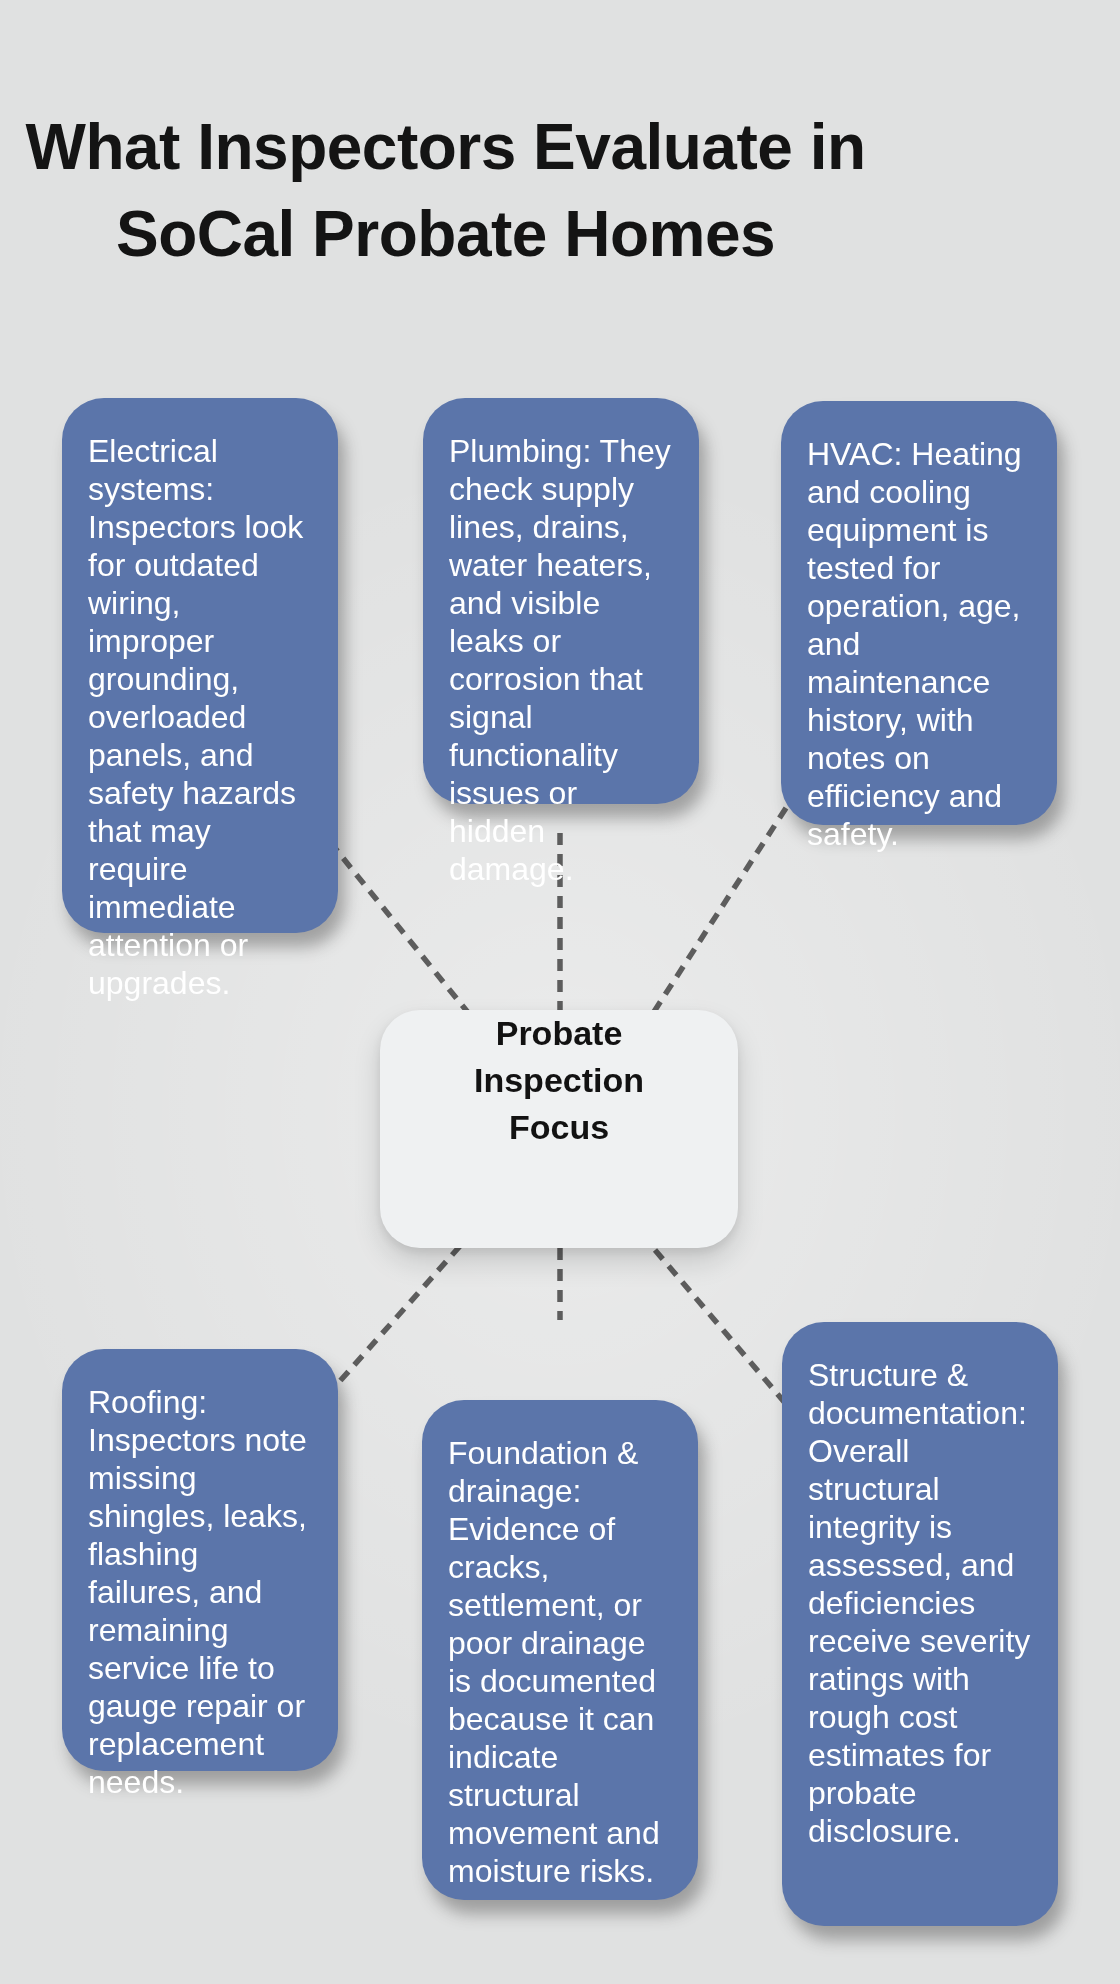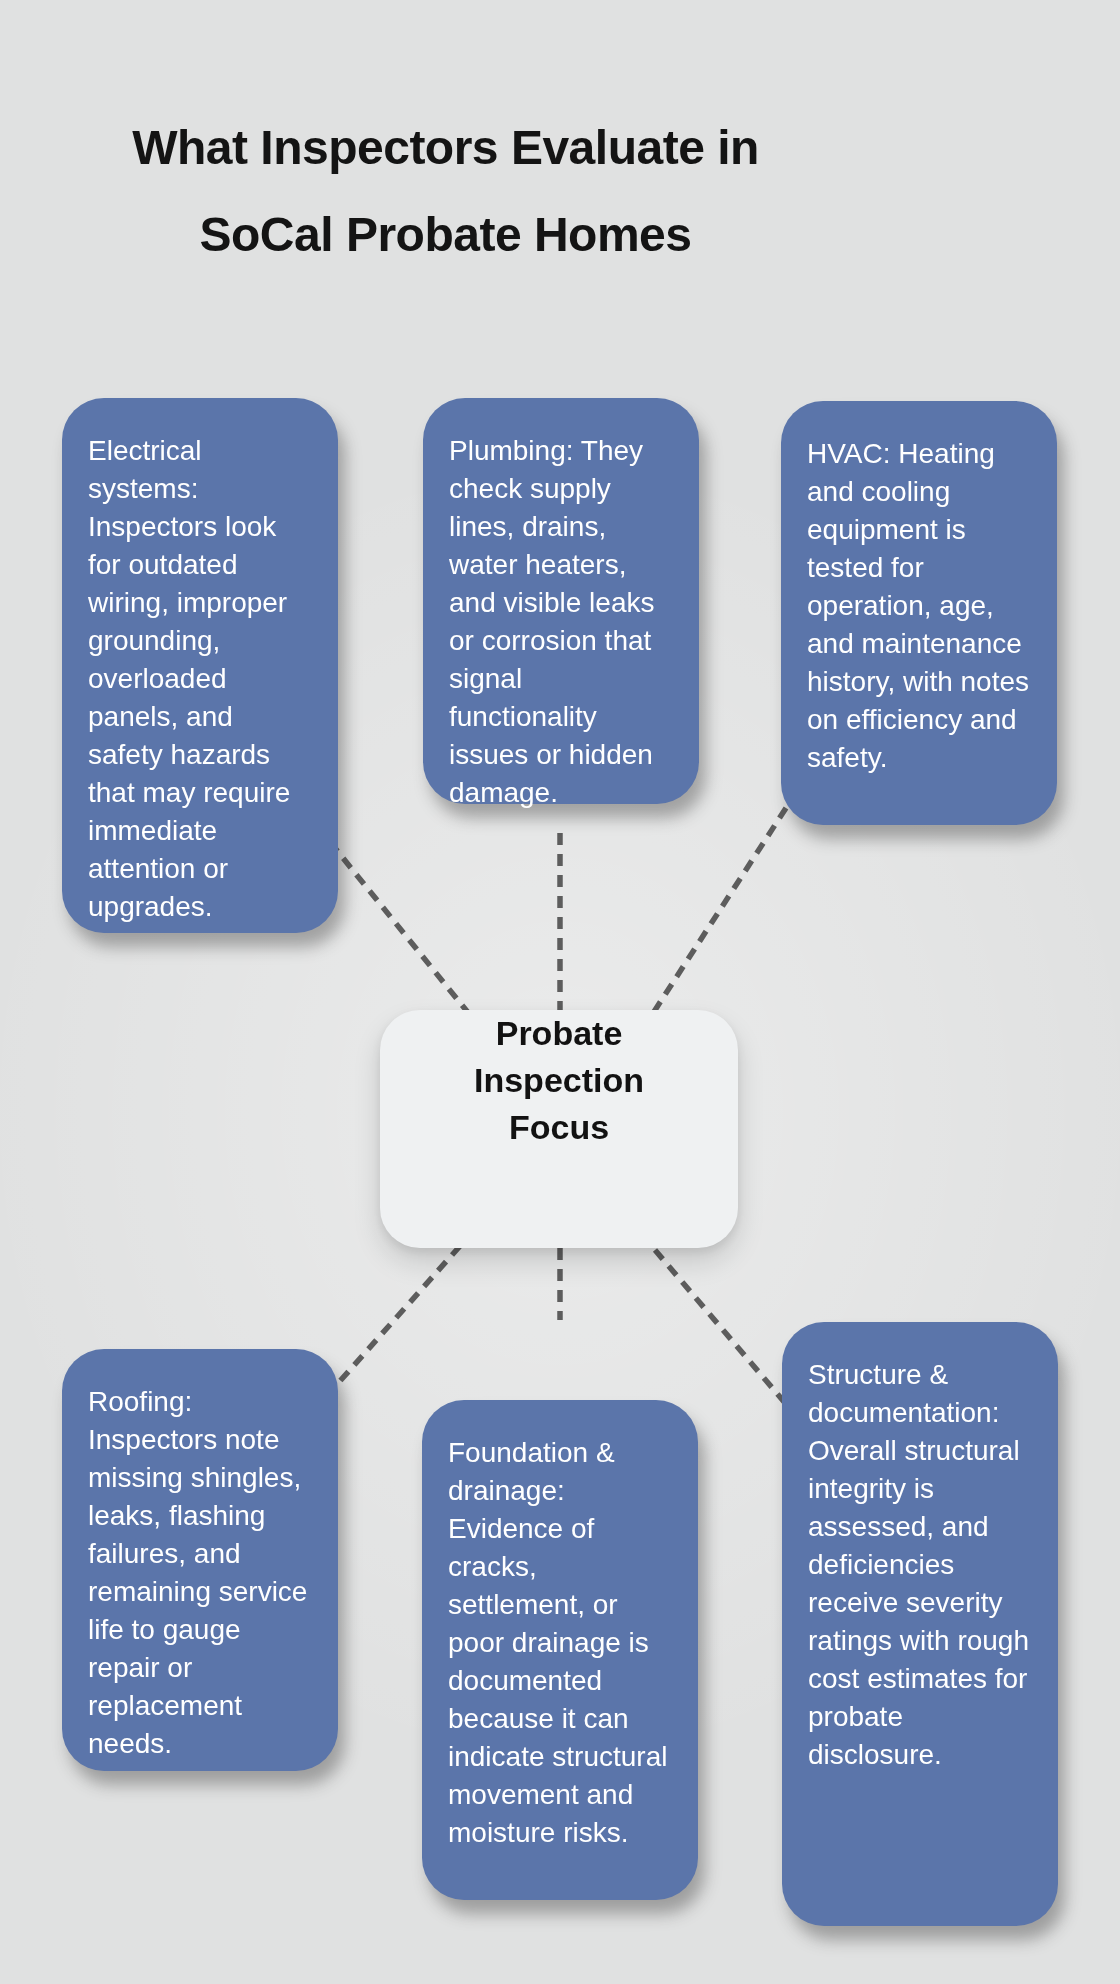--- a/index.html
+++ b/index.html
@@ -22,38 +22,38 @@
     background:radial-gradient(ellipse 70% 45% at 50% 56%, rgba(255,255,255,0.35), rgba(255,255,255,0) 75%);
     pointer-events:none;
   }
   .title{
     position:absolute;
     top:104px;
     left:0;
     width:891px;
     text-align:center;
     color:var(--title,#141414);
-    font-size:48px;
+    font-size:64px;
     line-height:87px;
     font-weight:700;
     letter-spacing:-0.5px;
   }
   .connectors{
     position:absolute;
     left:0; top:0;
   }
   .card{
     position:absolute;
     box-sizing:border-box;
     width:276px;
     padding:34px 26px 0 26px;
     border-radius:42px;
     background:var(--card,#5b75aa);
     color:var(--card_text,#ffffff);
-    font-size:28px;
+    font-size:32px;
     line-height:38px;
     box-shadow:7px 14px 16px rgba(60,60,60,0.40);
   }
   .card.electrical { left:62px;  top:398px;  height:535px; }
   .card.plumbing   { left:423px; top:398px;  height:406px; }
   .card.hvac       { left:781px; top:401px;  height:424px; }
   .card.roofing    { left:62px;  top:1321px; height:422px;margin-top:28px; }
   .card.foundation { left:422px; top:1400px; height:500px; }
   .card.structure  { left:782px; top:1322px; height:604px; }
   .center-node{

